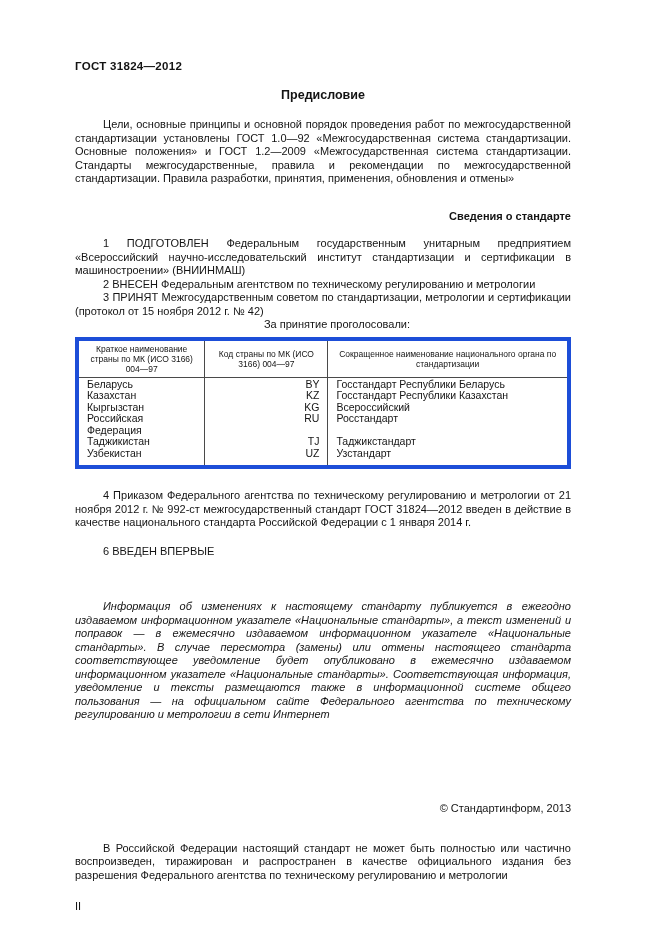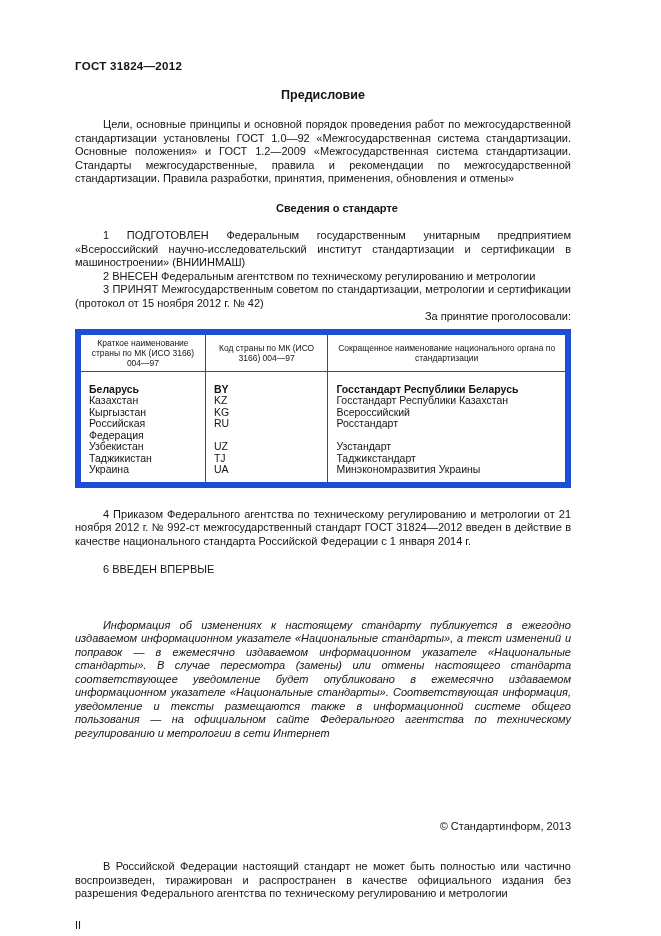--- a/index.html
+++ b/index.html
@@ -34,31 +34,31 @@
     font-size: 11px;
     line-height: 13.5px;
     text-align: justify;
   }
   .indent { text-indent: 28px; }
   .intro { margin-top: 16px; }
   .section-heading {
     font-weight: bold;
     font-size: 11px;
     line-height: 13.5px;
-    margin-top: 16px;
+    margin-top: 24px;
     text-indent: 28px;
-    text-align: center;
+    text-align: right;
   }
   .items { margin-top: 14px; }
-  .vote-line { text-align: right; }
+  .vote-line { text-align: center; }
   table.countries {
     border-collapse: collapse;
     width: 100%;
     margin-top: 5px;
-    border: 6px solid #1d4ed8;
+    border: 4px solid #1d4ed8;
     table-layout: fixed;
   }
   table.countries th {
     font-size: 8.5px;
     font-weight: normal;
     border: 1px solid #4a4a4a;
     padding: 3px 4px;
     line-height: 10px;
     text-align: center;
     vertical-align: middle;
@@ -67,23 +67,23 @@
     font-size: 10.5px;
     line-height: 11.5px;
     padding: 0 8px;
     border-left: 1px solid #4a4a4a;
     border-right: 1px solid #4a4a4a;
     vertical-align: top;
   }
   table.countries col.c1 { width: 26%; }
   table.countries col.c2 { width: 25%; }
   table.countries col.c3 { width: 49%; }
-  table.countries tbody tr:first-child td { padding-top: 12px; font-weight: bold; }
+  table.countries tbody tr:first-child td { padding-top: 1px; }
   table.countries tbody tr:last-child td { padding-bottom: 6px; }
-  td.code { text-align: left; }
+  td.code { text-align: right; }
   .after-table { margin-top: 20px; }
   .item-6 { margin-top: 15px; text-align: left; }
   .notice {
     margin-top: 42px;
     font-style: italic;
   }
   .copyright {
     margin-top: 80px;
     text-align: right;
     font-size: 11px;
@@ -143,33 +143,28 @@
         <td>Кыргызстан</td>
         <td class="code">KG</td>
         <td>Всероссийский</td>
       </tr>
       <tr>
         <td>Российская Федерация</td>
         <td class="code">RU</td>
         <td>Росстандарт</td>
       </tr>
       <tr>
-        <td>Узбекистан</td>
-        <td class="code">UZ</td>
-        <td>Узстандарт</td>
-      </tr>
-      <tr>
         <td>Таджикистан</td>
         <td class="code">TJ</td>
         <td>Таджикстандарт</td>
       </tr>
       <tr>
-        <td>Украина</td>
-        <td class="code">UA</td>
-        <td>Минэкономразвития Украины</td>
+        <td>Узбекистан</td>
+        <td class="code">UZ</td>
+        <td>Узстандарт</td>
       </tr>
     </tbody>
   </table>
 
   <div class="after-table">
     <p class="indent">4  Приказом Федерального агентства по техническому регулированию и метрологии от 21 ноября 2012 г. № 992-ст межгосударственный стандарт ГОСТ 31824—2012 введен в действие в качестве национального стандарта Российской Федерации с 1 января 2014 г.</p>
     <p class="indent item-6">6  ВВЕДЕН ВПЕРВЫЕ</p>
   </div>
 
   <p class="notice indent">Информация об изменениях к настоящему стандарту публикуется в ежегодно издаваемом информационном указателе «Национальные стандарты», а текст изменений и поправок — в ежемесячно издаваемом информационном указателе «Национальные стандарты». В случае пересмотра (замены) или отмены настоящего стандарта соответствующее уведомление будет опубликовано в ежемесячно издаваемом информационном указателе «Национальные стандарты». Соответствующая информация, уведомление и тексты размещаются также в информационной системе общего пользования — на официальном сайте Федерального агентства по техническому регулированию и метрологии в сети Интернет</p>

